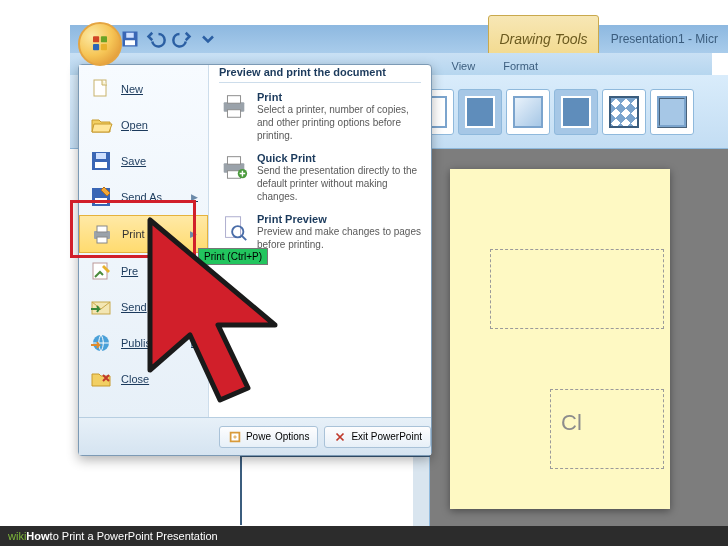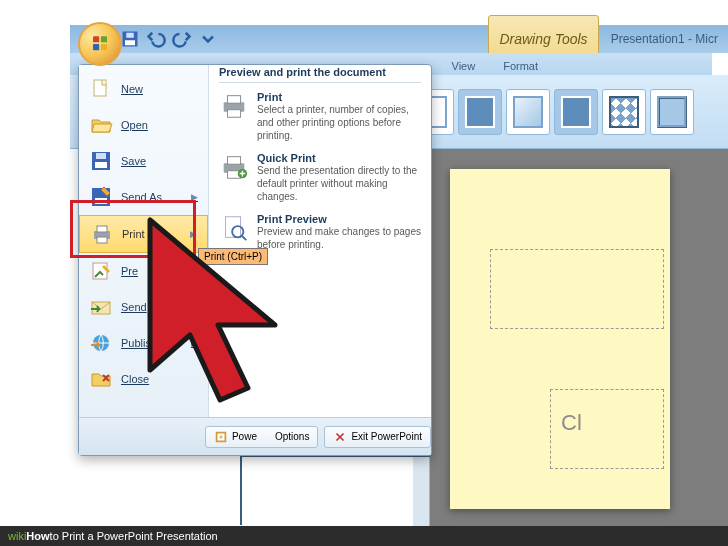--- a/index.html
+++ b/index.html
@@ -61,21 +61,21 @@
 .menu-right { flex: 1; padding: 1px 10px; }
 .right-hdr { font-size: 11px; font-weight: bold; color: #1b3a5c; margin-bottom: 8px; border-bottom:1px solid #cdddeb; padding-bottom:4px;}
 .right-item { display: flex; gap: 8px; margin-bottom: 10px; }
 .right-item .icn { width: 30px; height: 30px; flex-shrink: 0; }
 .right-item .ttl { font-size: 11px; font-weight: bold; color: #1b3a5c; }
 .right-item .desc { font-size: 10px; color: #5a5a5a; line-height: 1.3; }
 .menu-footer { height: 38px; background: linear-gradient(#e7f0f8,#d5e4f1); border-top: 1px solid #b7cee1; display: flex; justify-content: flex-end; align-items: center; gap: 6px; }
 .foot-btn { font-size: 10px; background: linear-gradient(#fdfdfe,#e7f0f8); border: 1px solid #a9c2d8; border-radius: 3px; padding: 3px 8px; display: flex; align-items: center; gap: 4px; cursor: pointer; }
 
 
-.tooltip { position: absolute; top: 248px; left: 198px; background: #fdba74; border: 1px solid #767676; font-size: 10px; padding: 2px 5px; z-index: 12; }
+.tooltip { position: absolute; top: 248px; left: 198px; background: #22c55e; border: 1px solid #767676; font-size: 10px; padding: 2px 5px; z-index: 12; }
 
 
 .hl-box { position: absolute; top: 200px; left: 70px; width: 126px; height: 58px; border: 3px solid #d11f2a; z-index: 11; pointer-events: none; }
 
 
 .big-cursor { position: absolute; top: 210px; left: 130px; z-index: 15; pointer-events: none; }
 
 
 .wiki-bar { position: absolute; bottom: 0; left: 0; right: 0; height: 20px; background: #2c2c2c; color: #fff; font-size: 11px; display: flex; align-items: center; padding-left: 8px; }
 .wiki-bar .brand { color: #7fba3a; font-weight: normal; }
@@ -281,21 +281,21 @@
     </div>
   </div>
   <div class="menu-footer">
     <div class="foot-btn">
       <span style="width:14px;height:14px"><svg viewBox="0 0 16 16">
             <rect x="2" y="2" width="12" height="12" fill="#d89a3a"></rect>
             <rect x="4" y="4" width="8" height="8" fill="#fff"></rect>
             <path d="M6 8h4M8 6v4" stroke="#d89a3a"></path>
           </svg></span>
       <span>Powe</span>
-        <span style="margin-left:14px">Options</span>
+        <span style="">Options</span>
     </div>
     <div class="foot-btn">
       <span style="width:14px;height:14px"><svg viewBox="0 0 16 16">
             <path d="M4 4l8 8M12 4l-8 8" stroke="#c0392b" stroke-width="2"></path>
           </svg></span>
       <span>Exit PowerPoint</span>
     </div>
   </div>
 </div>
 

